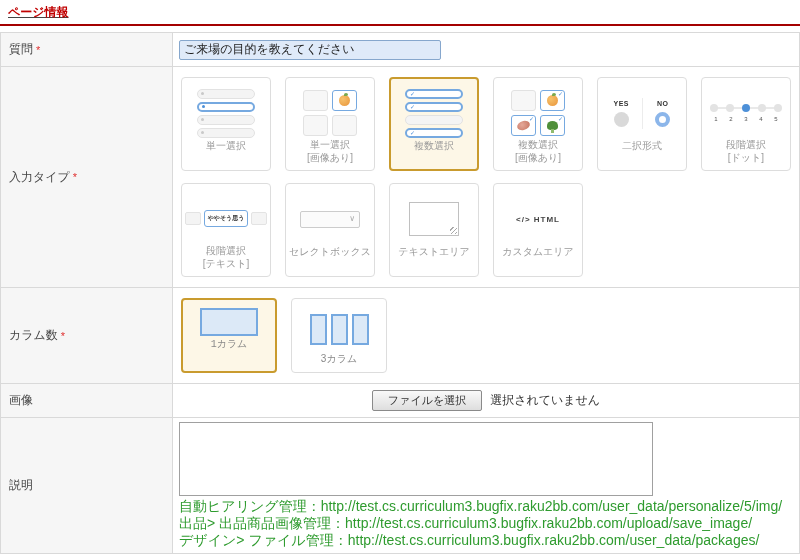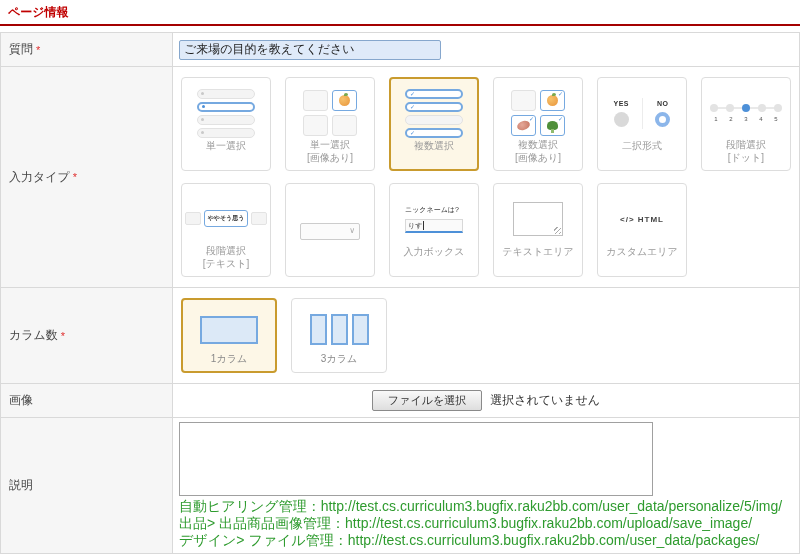--- a/index.html
+++ b/index.html
@@ -4,21 +4,21 @@
 <style>
   * { box-sizing: border-box; }
   html,body { margin:0; padding:0; }
   body {
     width:800px; height:560px; overflow:hidden;
     background:#fff;
     font-family:"Liberation Sans","DejaVu Sans",sans-serif;
     color:#444; font-size:12px;
   }
   
-  .page-header { padding:4px 8px 3px 8px; }
+  .page-header { padding:4px 8px 3px 8px;text-decoration:underline; }
   .page-title { color:#c00000; font-weight:bold; font-size:12px; }
   .red-line { height:2px; background:#a40000; width:100%; }
 
   
   .form-table { margin-top:6px; border:1px solid #d9d9d9; border-bottom:none; width:100%; }
   .frow { display:flex; border-bottom:1px solid #d9d9d9; }
   .flabel {
     width:172px; flex:0 0 172px; background:#f6f6f6;
     border-right:1px solid #d9d9d9; padding:8px 8px;
     display:flex; align-items:center; font-size:12px; color:#444;
@@ -115,21 +115,21 @@
 
   
   .mini-html { font-size:8px; font-weight:bold; color:#444; letter-spacing:1px; }
 
   
   .col-cards { display:flex; gap:14px; padding:6px 2px; }
   .col-card {
     width:96px; height:75px; border:1px solid #ddd; border-radius:4px; background:#fff;
     display:flex; flex-direction:column; align-items:center; padding:8px 4px 6px 4px; cursor:pointer;
   }
-  .col-card.selected { border:2px solid #c99b2e; background:#fdf7e7; padding:7px 3px 5px 3px; }
+  .col-card.selected { border:2px solid #c99b2e; background:#fdf7e7; padding:7px 3px 20px 3px;font-family:Liberation Mono, monospace; }
   .col-mini { flex:1; display:flex; align-items:center; justify-content:center; gap:4px; }
   .crect { border:2px solid #76a9e0; background:#dce9f7; }
   .crect.c1 { width:58px; height:28px; }
   .crect.c2 { width:26px; height:28px; }
   .crect.c3 { width:17px; height:31px; }
   .col-label { font-size:10px; color:#888; }
 
   
   .row-image .fcontent { flex-direction:row; align-items:center; gap:8px; }
   .file-btn {
@@ -320,36 +320,25 @@
                 <div>[テキスト]</div>
               </div>
           </div>
 
           <div class="type-card">
             <div class="mini">
               <span class="mini-sel">
                   <span class="sel-chevron">∨</span>
                 </span>
             </div>
-          </div>
-
-          <div class="type-card">
-            <div class="mini">
-              <div class="mini-input">
-                <span class="mi-label">ニックネームは?</span>
-                <span class="mi-field">
-                    <span>りす</span>
-                    <span class="caret"></span>
-                  </span>
-              </div>
-            </div>
-            <div class="card-label">
-                <div>入力ボックス</div>
-              </div>
-          </div>
+            <div class="card-label">
+                <div>セレクトボックス</div>
+              </div>
+          </div>
+
 
           <div class="type-card">
             <div class="mini">
               <span class="mini-ta">
                   <span class="ta-grip"></span>
                 </span>
             </div>
             <div class="card-label">
                 <div>テキストエリア</div>
               </div>

